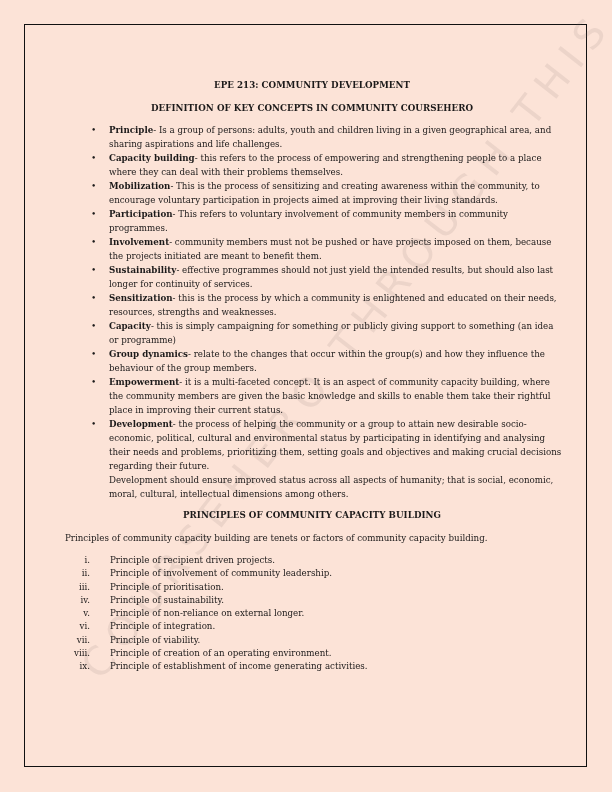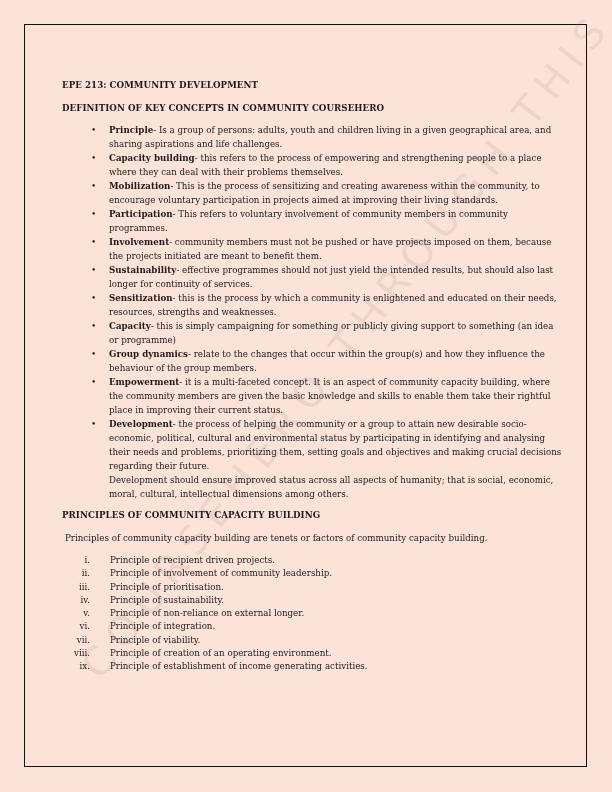--- a/index.html
+++ b/index.html
@@ -23,20 +23,21 @@
     left: 62px; top: 78px;
     width: 500px;
     font-size: 8.7px;
     line-height: 14px;
   }
   .heading {
     font-weight: bold;
     font-size: 8.7px;
     margin: 0 0 8px 0;
     letter-spacing: 0.05px;
+    text-align: center;
   }
   .heading.h1 { margin-bottom: 9px; }
   .heading.h3 { margin-top: 7px; margin-bottom: 9px; }
   ul.defs {
     list-style: none;
     margin: 0; padding: 0;
   }
   ul.defs li {
     position: relative;
     padding-left: 47px;

